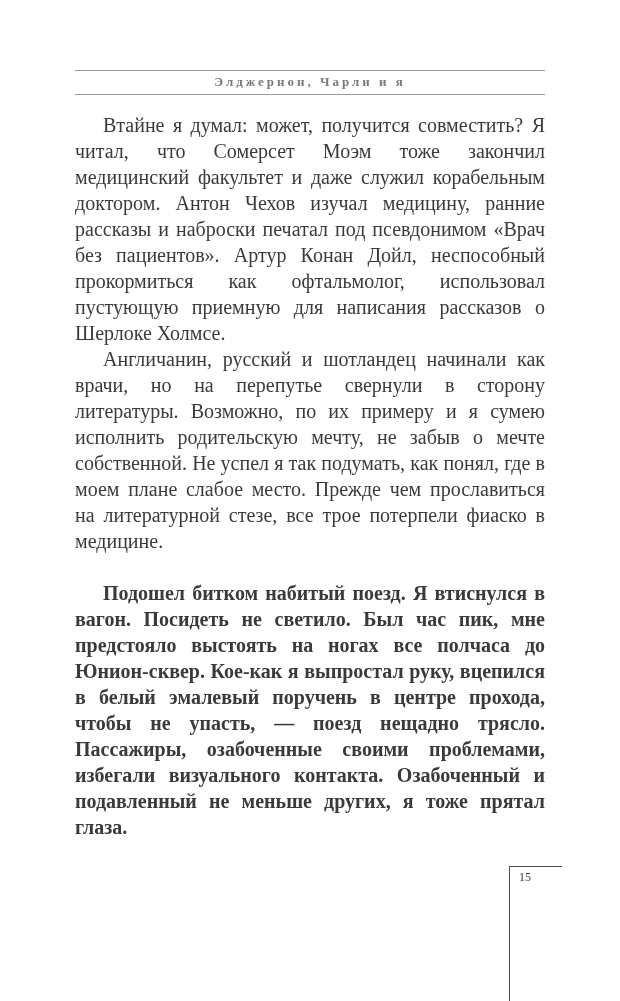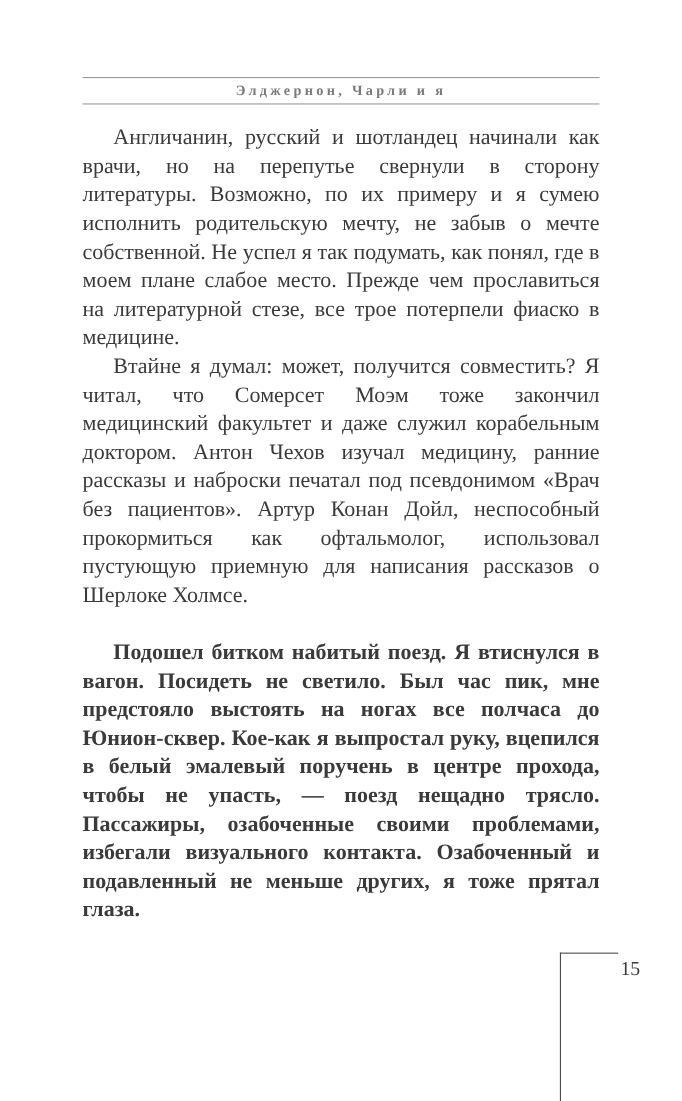--- a/index.html
+++ b/index.html
@@ -83,39 +83,38 @@
     left: 0;
     width: 1px;
     height: 135px;
     background: #4a4a4a;
   }
   .folio {
     position: absolute;
     top: 4px;
     left: 10px;
     font-family: "Liberation Serif", serif;
-    font-size: 18px;
+    font-size: 12px;
     color: #3a3a3a;
-    margin-left: 45px;
   }
 </style>
 </head>
 <body>
 
 <div class="book-page">
 
   <header class="running-head">
     <div class="head-rule"></div>
     <div class="head-title">Элджернон, Чарли и я</div>
     <div class="head-rule"></div>
   </header>
 
   <main class="body-text">
+    <p lang="ru">Втайне я думал: может, получится совместить? Я читал, что Сомерсет Моэм тоже закончил медицинский факультет и даже служил корабельным доктором. Антон Чехов изучал медицину, ранние рассказы и наброски печатал под псевдонимом «Врач без пациентов». Артур Конан Дойл, неспособный прокормиться как офтальмолог, использовал пустующую приемную для написания рассказов о Шерлоке Холмсе.</p>
     <p lang="ru">Англичанин, русский и шотландец начинали как врачи, но на перепутье свернули в сторону литературы. Возможно, по их примеру и я сумею исполнить родительскую мечту, не забыв о мечте собственной. Не успел я так подумать, как понял, где в моем плане слабое место. Прежде чем прославиться на литературной стезе, все трое потерпели фиаско в медицине.</p>
-    <p lang="ru">Втайне я думал: может, получится совместить? Я читал, что Сомерсет Моэм тоже закончил медицинский факультет и даже служил корабельным доктором. Антон Чехов изучал медицину, ранние рассказы и наброски печатал под псевдонимом «Врач без пациентов». Артур Конан Дойл, неспособный прокормиться как офтальмолог, использовал пустующую приемную для написания рассказов о Шерлоке Холмсе.</p>
     <p lang="ru" class="section-break">Подошел битком набитый поезд. Я втиснулся в вагон. Посидеть не светило. Был час пик, мне предстояло выстоять на ногах все полчаса до Юнион-сквер. Кое-как я выпростал руку, вцепился в белый эмалевый поручень в центре прохода, чтобы не упасть, — поезд нещадно трясло. Пассажиры, озабоченные своими проблемами, избегали визуального контакта. Озабоченный и подавленный не меньше других, я тоже прятал глаза.</p>
   </main>
 
   <footer class="folio-block">
     <div class="folio-rule-h"></div>
     <div class="folio-rule-v"></div>
     <span class="folio">15</span>
   </footer>
 
 </div>

